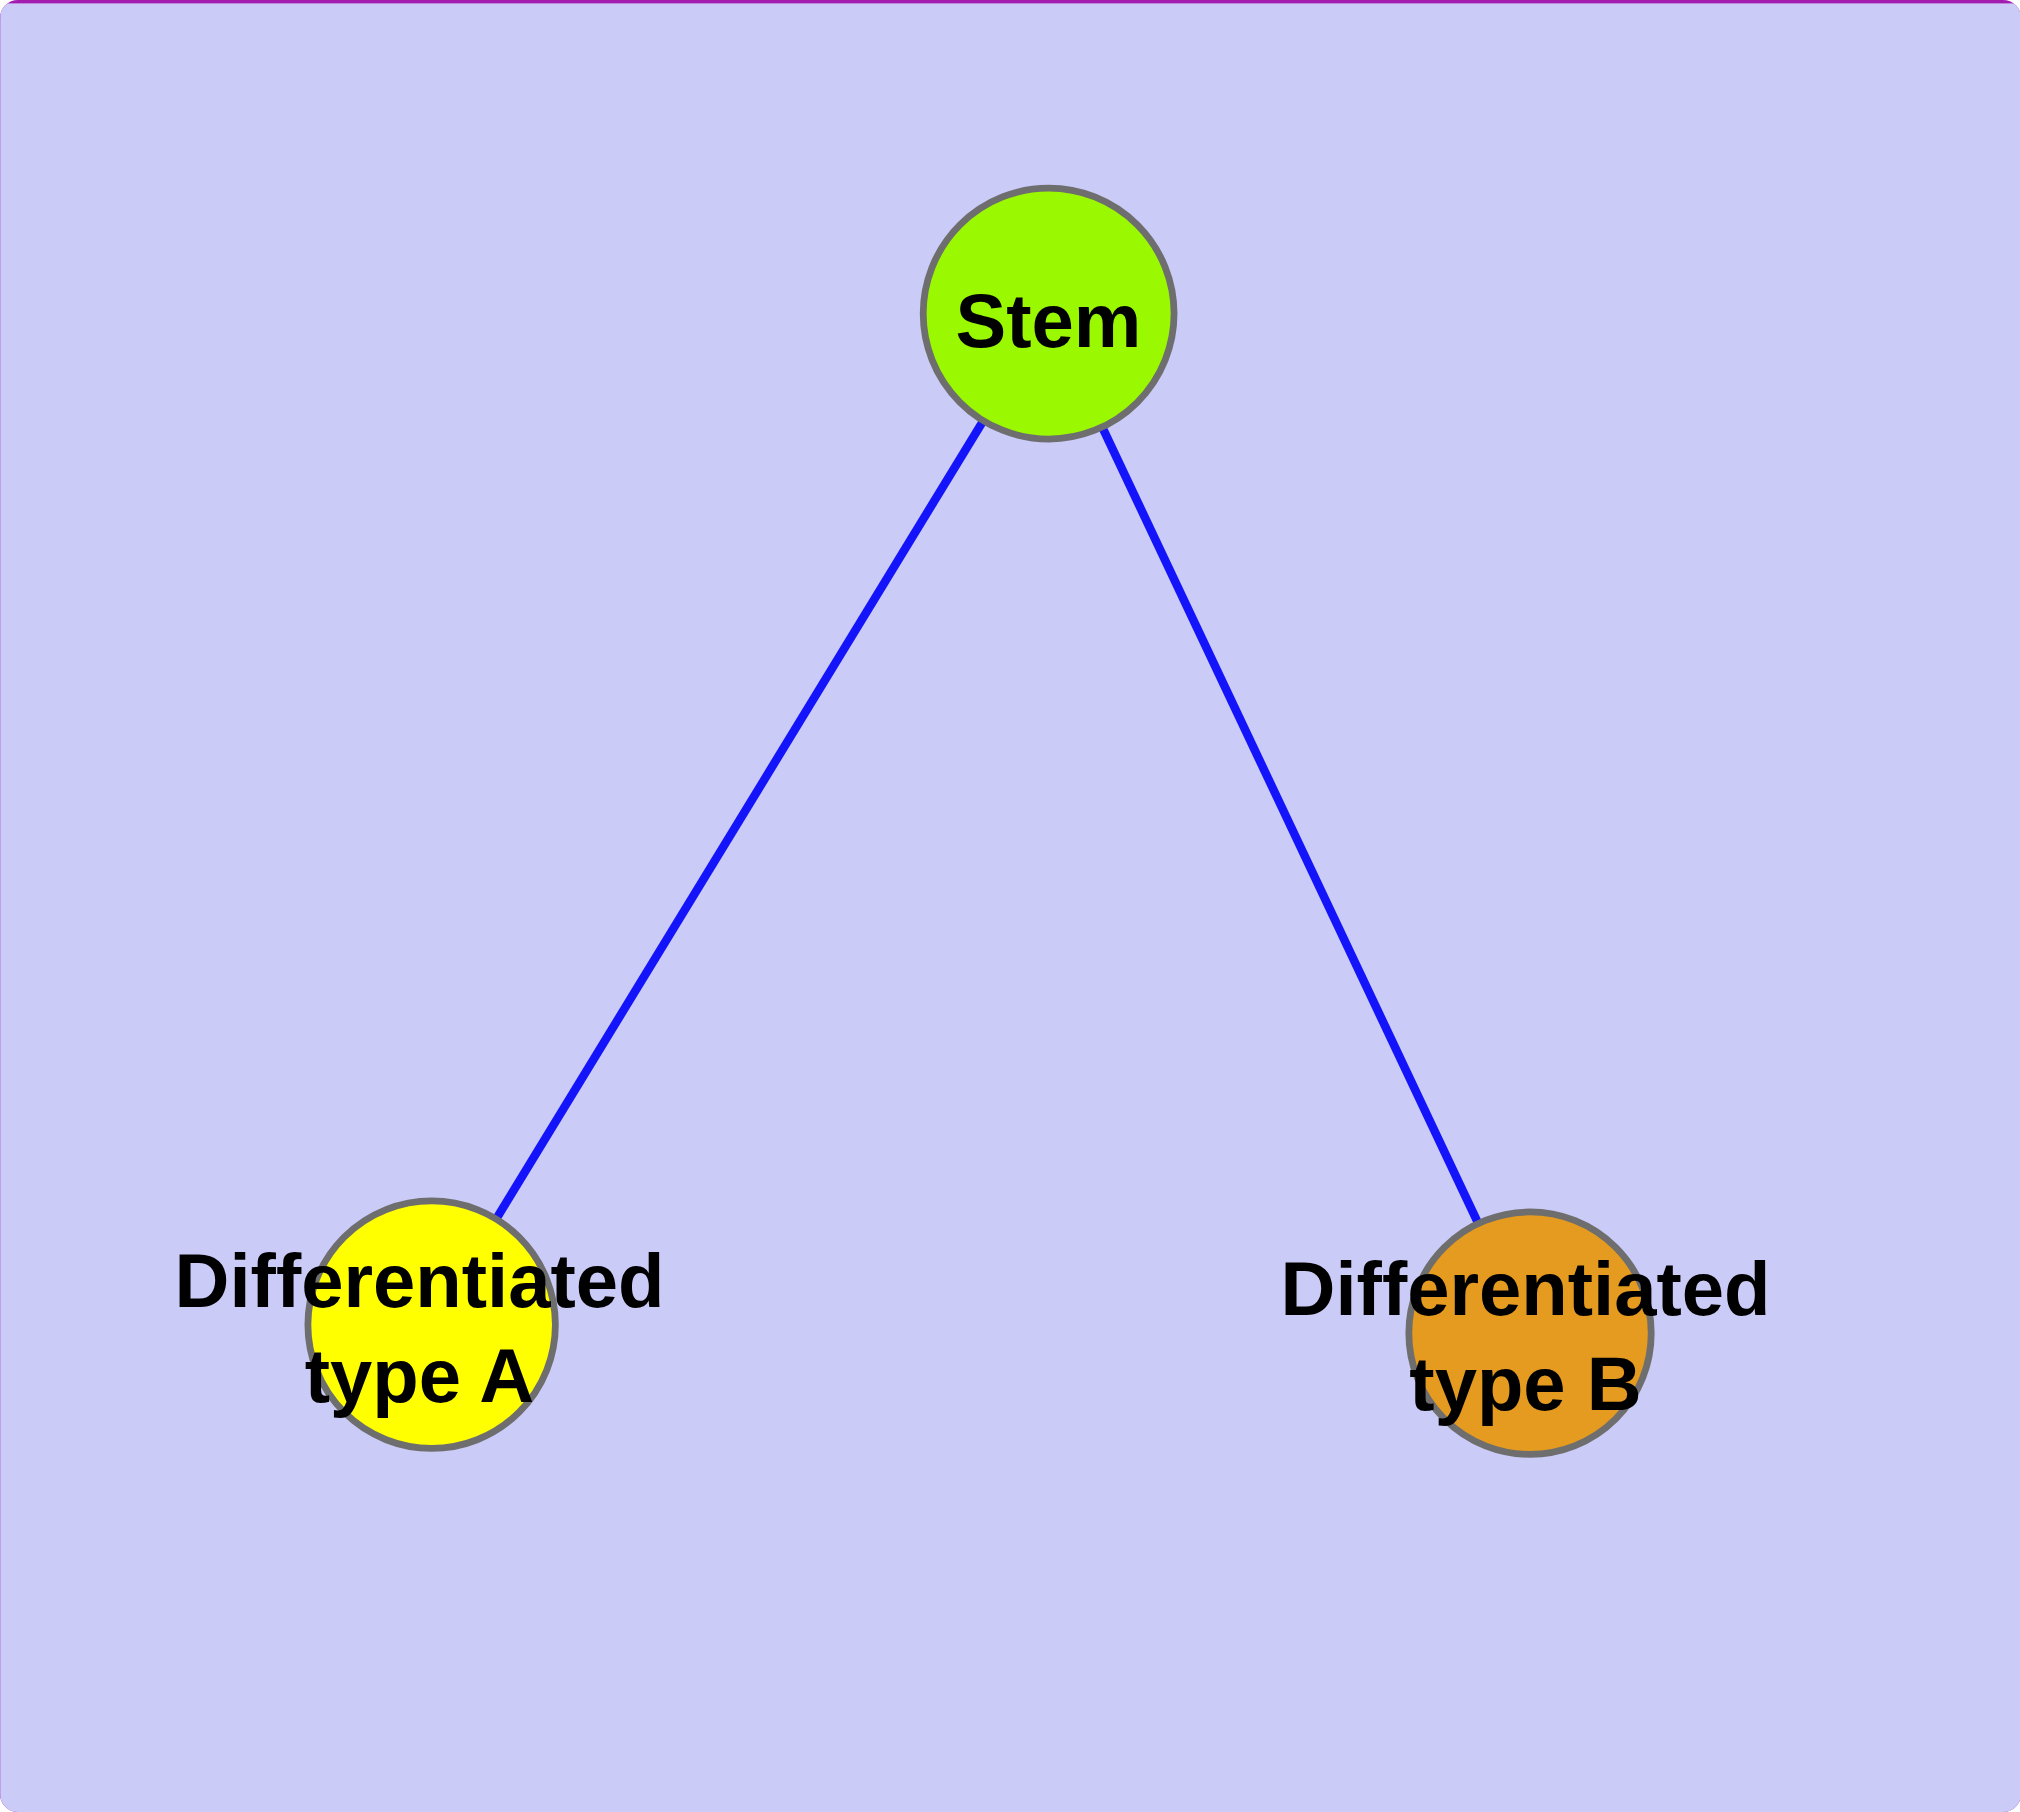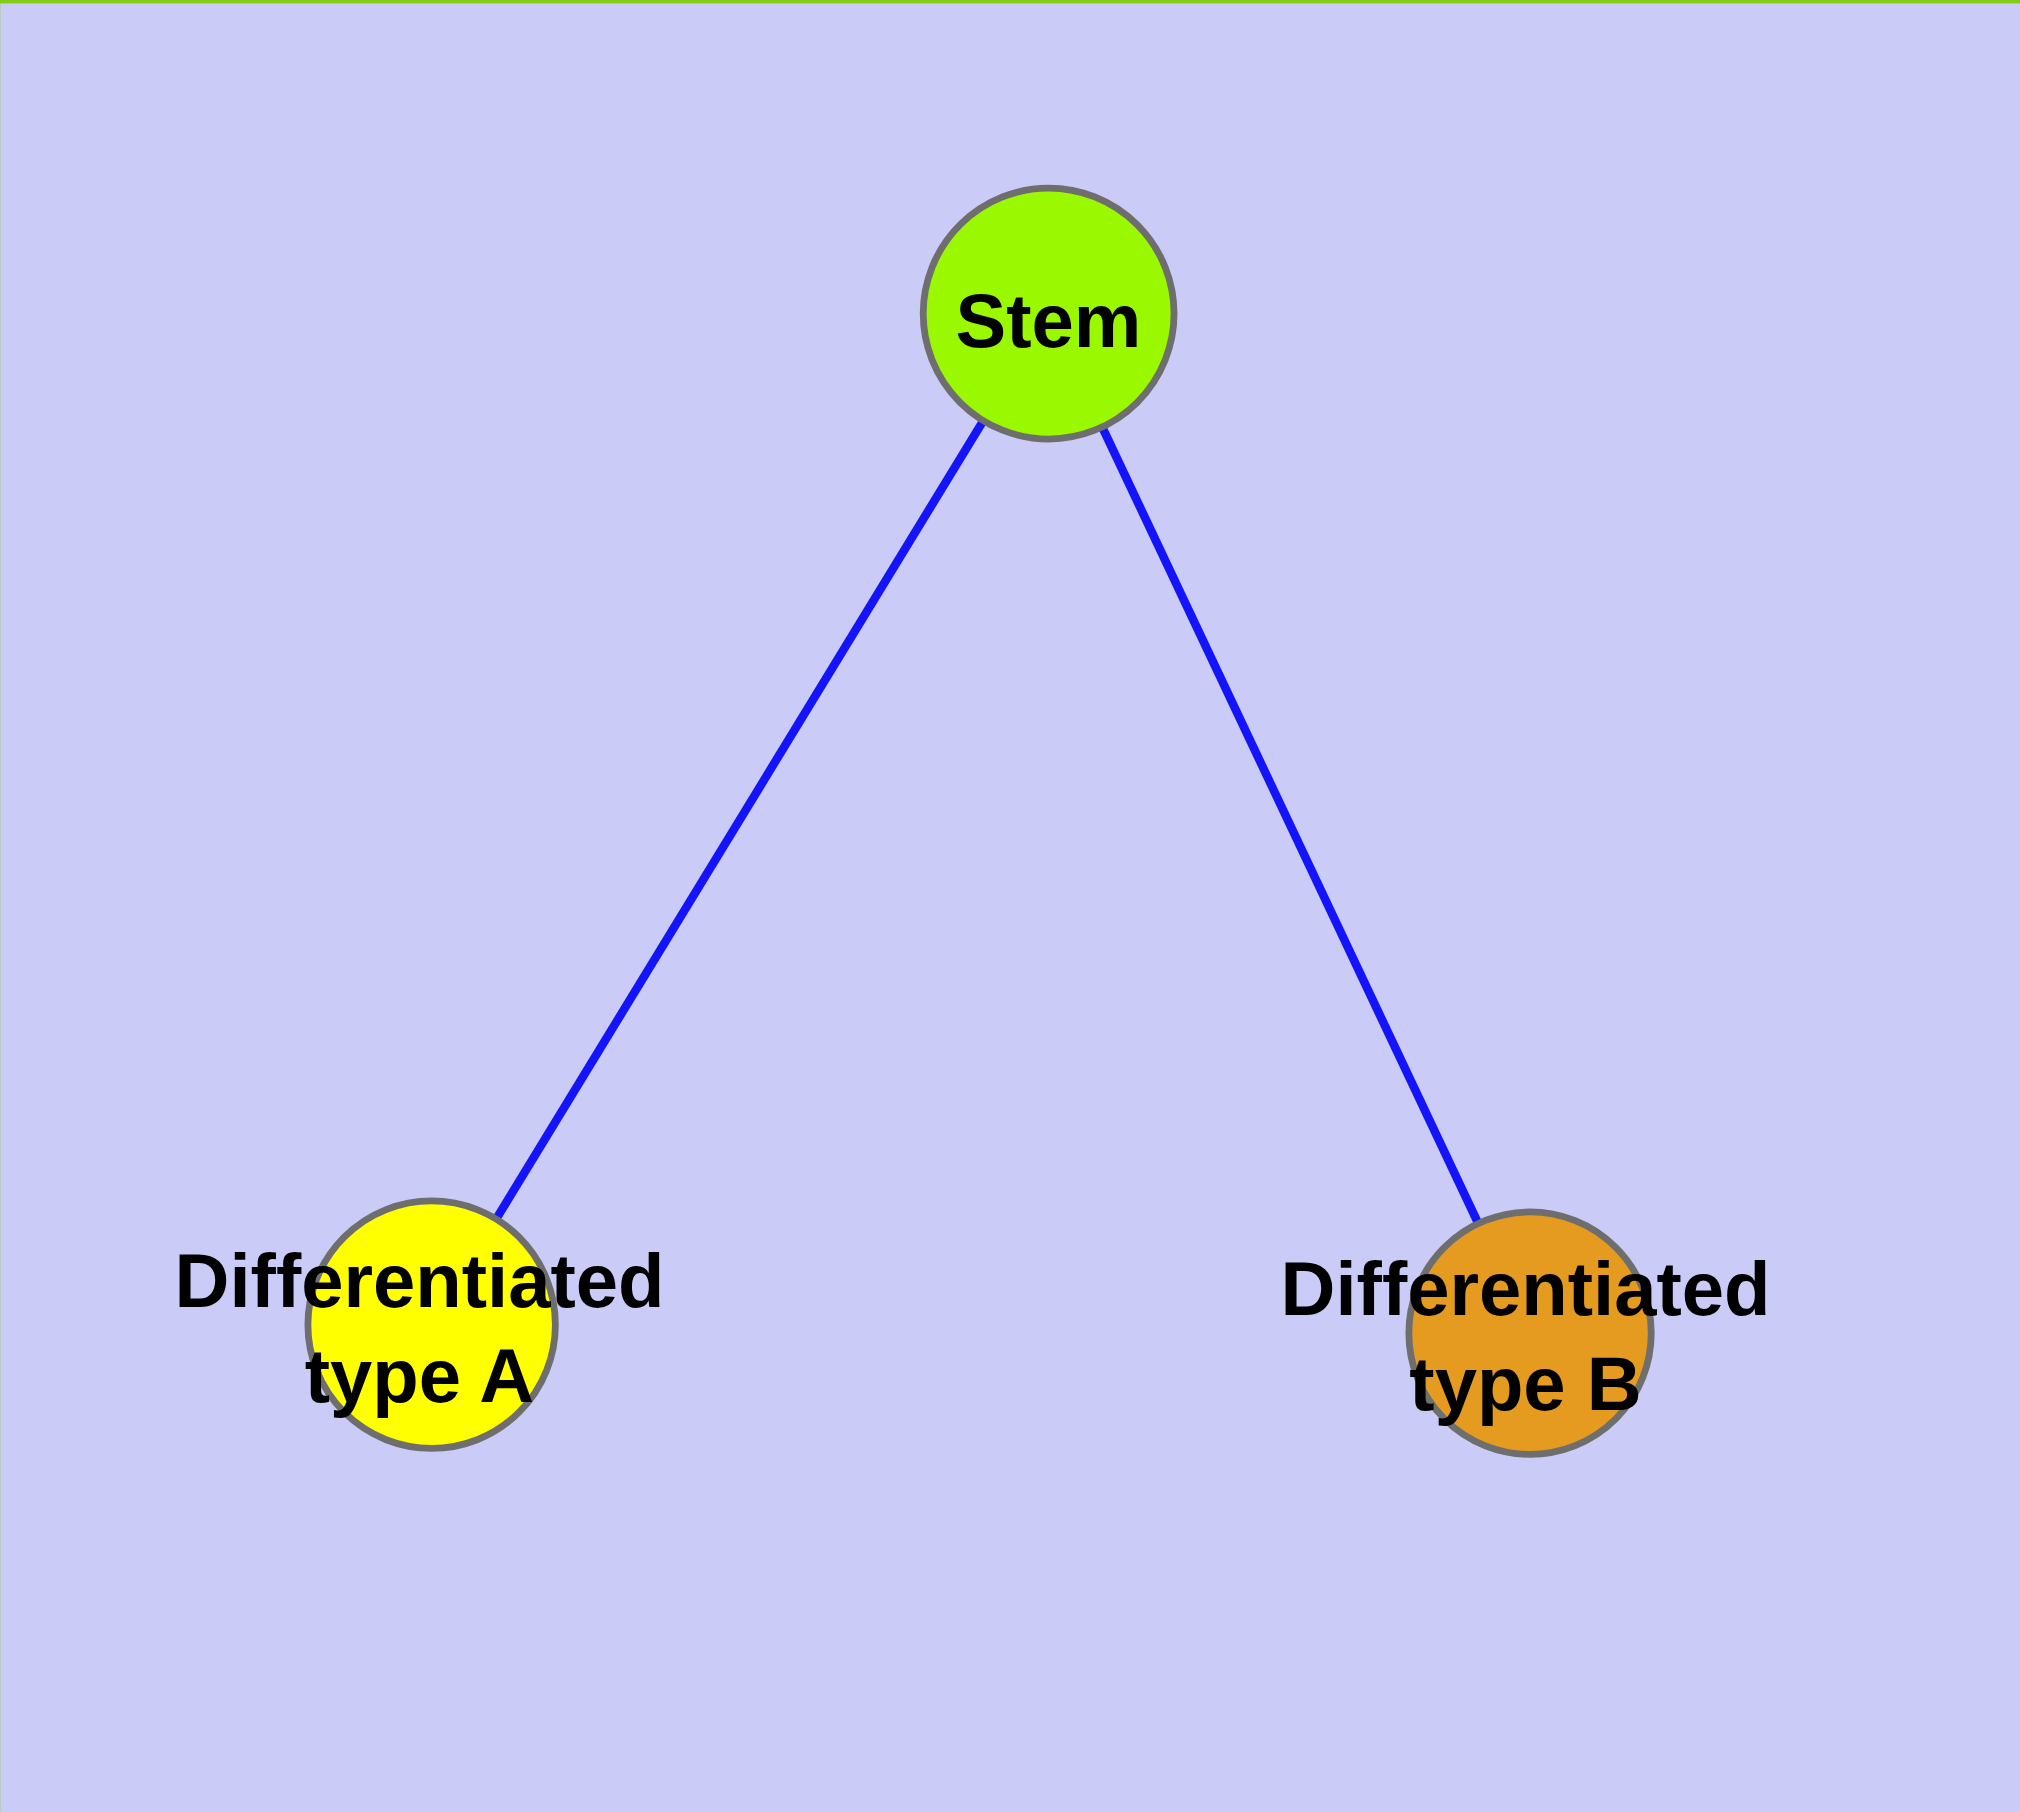--- a/index.html
+++ b/index.html
@@ -5,22 +5,23 @@
   html, body {
     margin: 0;
     padding: 0;
     background: #ffffff;
     font-family: "Liberation Sans", sans-serif;
   }
   #canvas {
     position: relative;
     width: 2021px;
     height: 1812px;
-    background: #84cc16;
+    background: #a21caf;
     overflow: hidden;
+    border-radius: 18px;
   }
   #graph-svg {
     position: absolute;
     left: 0;
     top: 0;
     width: 2021px;
     height: 1812px;
     display: block;
   }
   .node-label {

